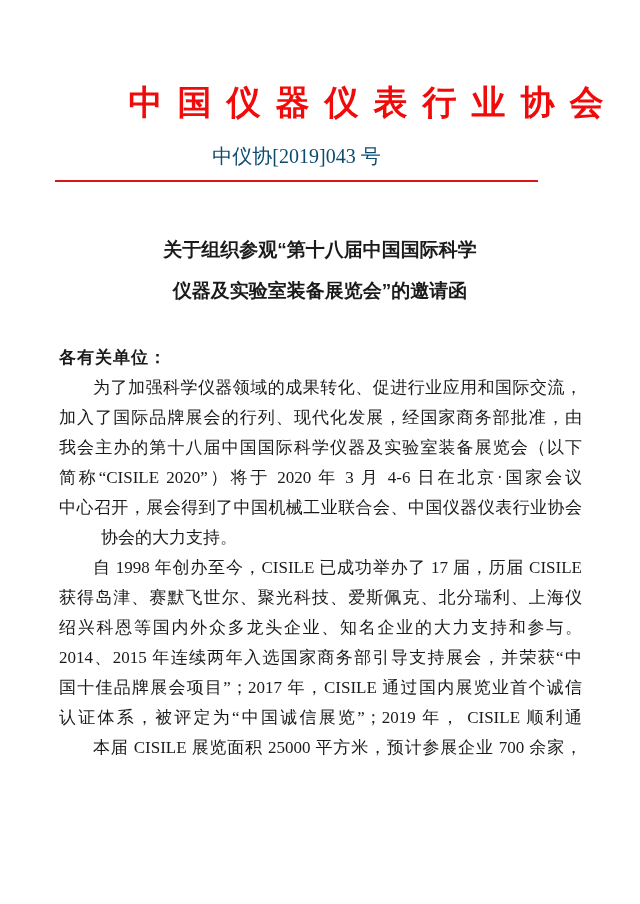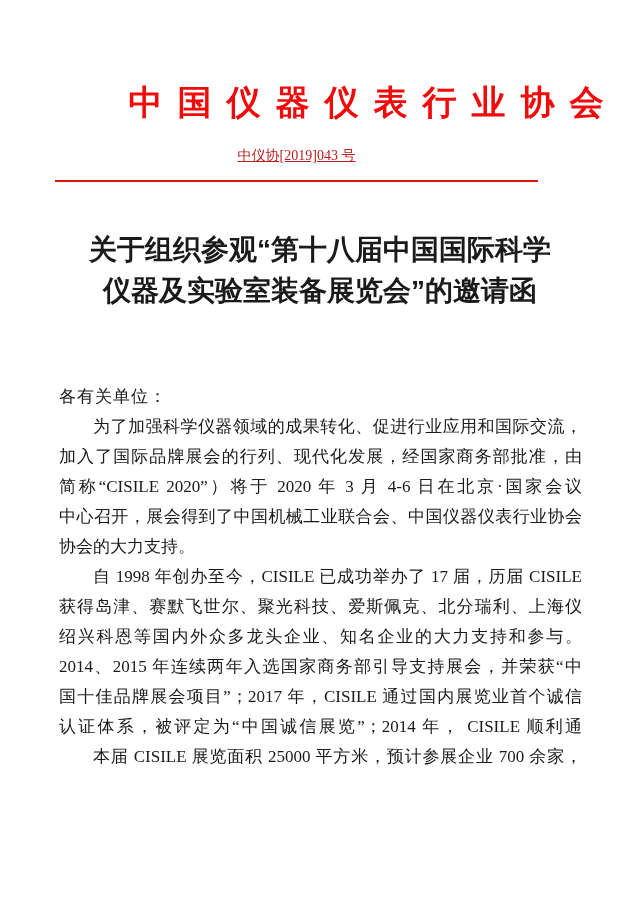--- a/index.html
+++ b/index.html
@@ -32,72 +32,71 @@
     box-sizing: border-box;
     white-space: nowrap;
     margin-left: 46px;
   }
   .doc-number {
     position: absolute;
     top: 147px;
     left: 55px;
     width: 483px;
     text-align: center;
-    font-size: 14px;
+    font-size: 20px;
     line-height: 18px;
-    color: #b91c1c;
-    text-decoration: underline;
+    color: #0c4a6e;
   }
   .red-rule {
     position: absolute;
     top: 180px;
     left: 55px;
     width: 483px;
     height: 2px;
     background: #d91616;
   }
   .doc-title {
     position: absolute;
     top: 229px;
     left: 0;
     width: 640px;
     text-align: center;
     font-family: "Liberation Sans", sans-serif;
     font-weight: bold;
-    font-size: 28px;
+    font-size: 19px;
     line-height: 41px;
     color: #1a1a1a;
   }
   .body-block {
     position: absolute;
     top: 343px;
     left: 59px;
     width: 523px;
     font-size: 17px;
     line-height: 30px;
     color: #1a1a1a;
   }
   .bline {
     text-align: justify;
     text-align-last: justify;
     white-space: nowrap-off;
   }
   .bline.end {
     text-align: center;
     text-align-last: left;
+    margin-left: 42px;
   }
   .bline.indent {
     text-indent: 34px;
   }
   .bline.salutation {
-    font-weight: normal;
+    font-weight: bold;
     text-align: left;
     text-align-last: left;
     letter-spacing: 1px;
-    margin-top: 39px;
   }
 </style>
 </head>
 <body>
 
 <div class="page">
 
   <div class="org-title">中国仪器仪表行业协会</div>
 
   <div class="doc-number">中仪协[2019]043 号</div>
@@ -106,25 +105,26 @@
 
   <div class="doc-title">
     <div>关于组织参观“第十八届中国国际科学</div>
     <div>仪器及实验室装备展览会”的邀请函</div>
   </div>
 
   <div class="body-block">
     <div class="bline salutation">各有关单位：</div>
     <div class="bline indent">为了加强科学仪器领域的成果转化、促进行业应用和国际交流，</div>
     <div class="bline">加入了国际品牌展会的行列、现代化发展，经国家商务部批准，由</div>
+    <div class="bline">我会主办的第十八届中国国际科学仪器及实验室装备展览会（以下</div>
     <div class="bline">简称“CISILE 2020”）将于 2020 年 3 月 4-6 日在北京·国家会议</div>
     <div class="bline">中心召开，展会得到了中国机械工业联合会、中国仪器仪表行业协会</div>
     <div class="bline end">协会的大力支持。</div>
     <div class="bline indent">自 1998 年创办至今，CISILE 已成功举办了 17 届，历届 CISILE</div>
     <div class="bline">获得岛津、赛默飞世尔、聚光科技、爱斯佩克、北分瑞利、上海仪</div>
     <div class="bline">绍兴科恩等国内外众多龙头企业、知名企业的大力支持和参与。</div>
     <div class="bline">2014、2015 年连续两年入选国家商务部引导支持展会，并荣获“中</div>
     <div class="bline">国十佳品牌展会项目”；2017 年，CISILE 通过国内展览业首个诚信</div>
-    <div class="bline">认证体系，被评定为“中国诚信展览”；2014 年， CISILE 顺利通</div>
+    <div class="bline">认证体系，被评定为“中国诚信展览”；2019 年， CISILE 顺利通</div>
     <div class="bline indent">本届 CISILE 展览面积 25000 平方米，预计参展企业 700 余家，</div>
   </div>
 
 </div>
 
 </body></html>

